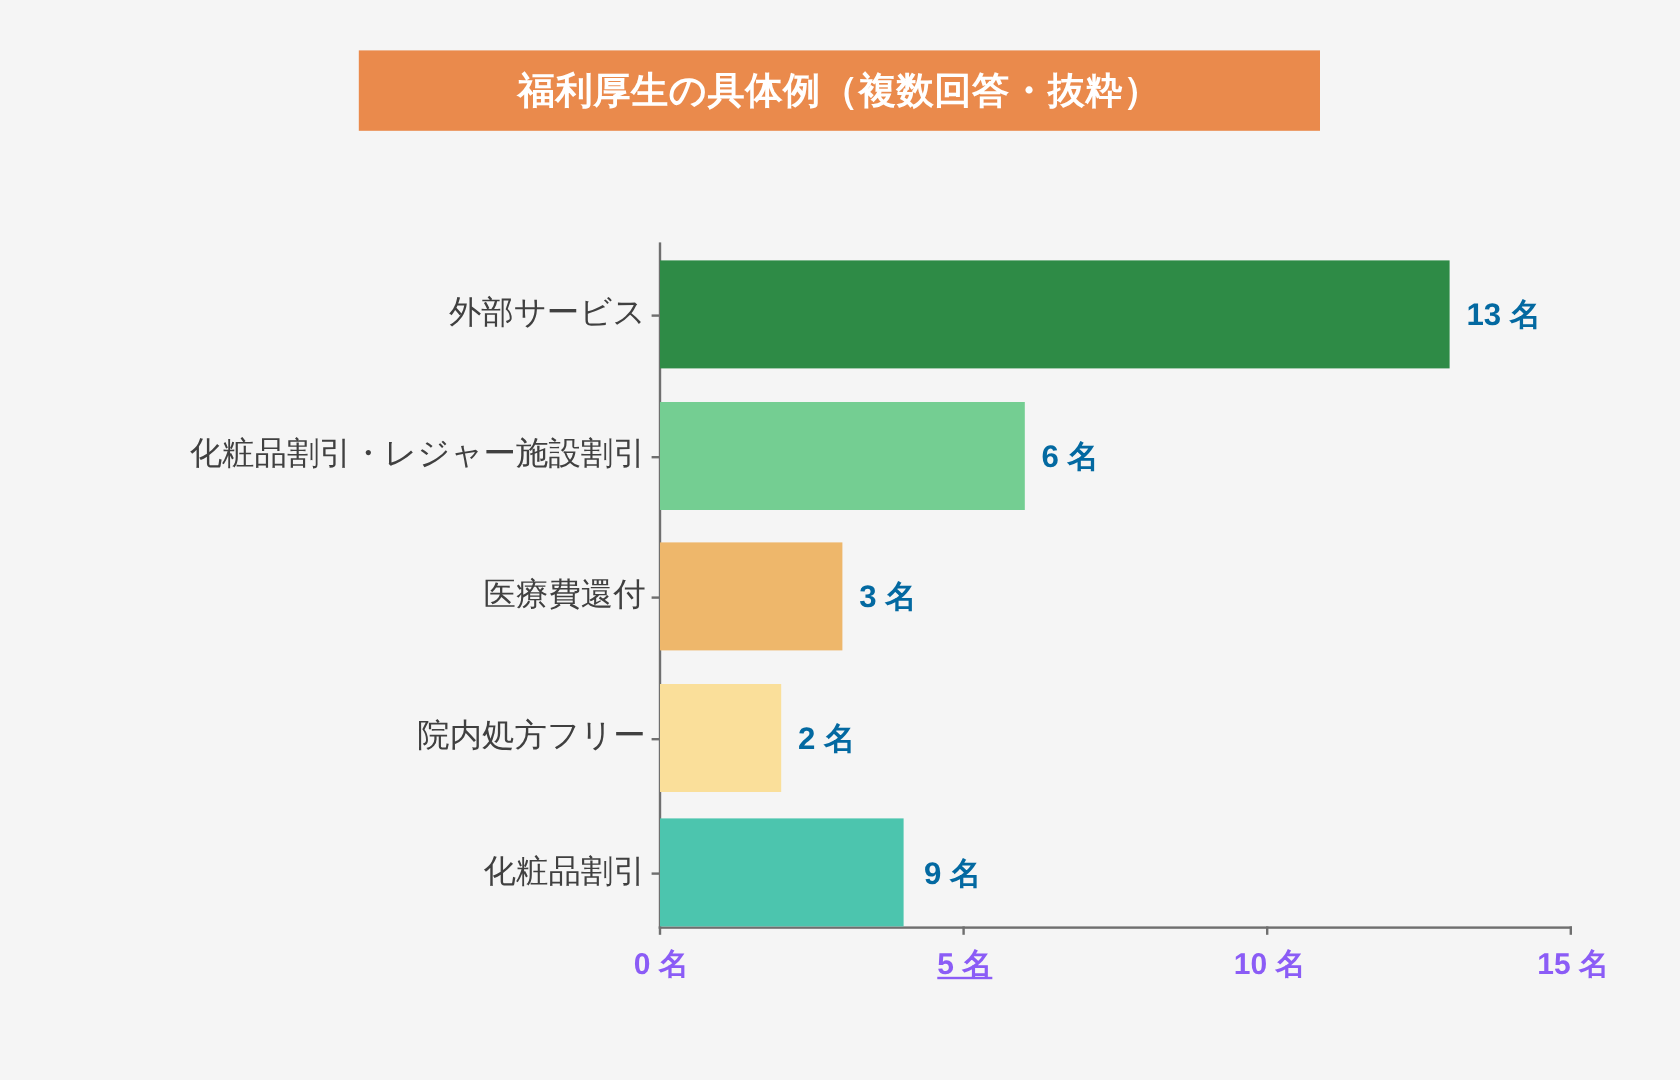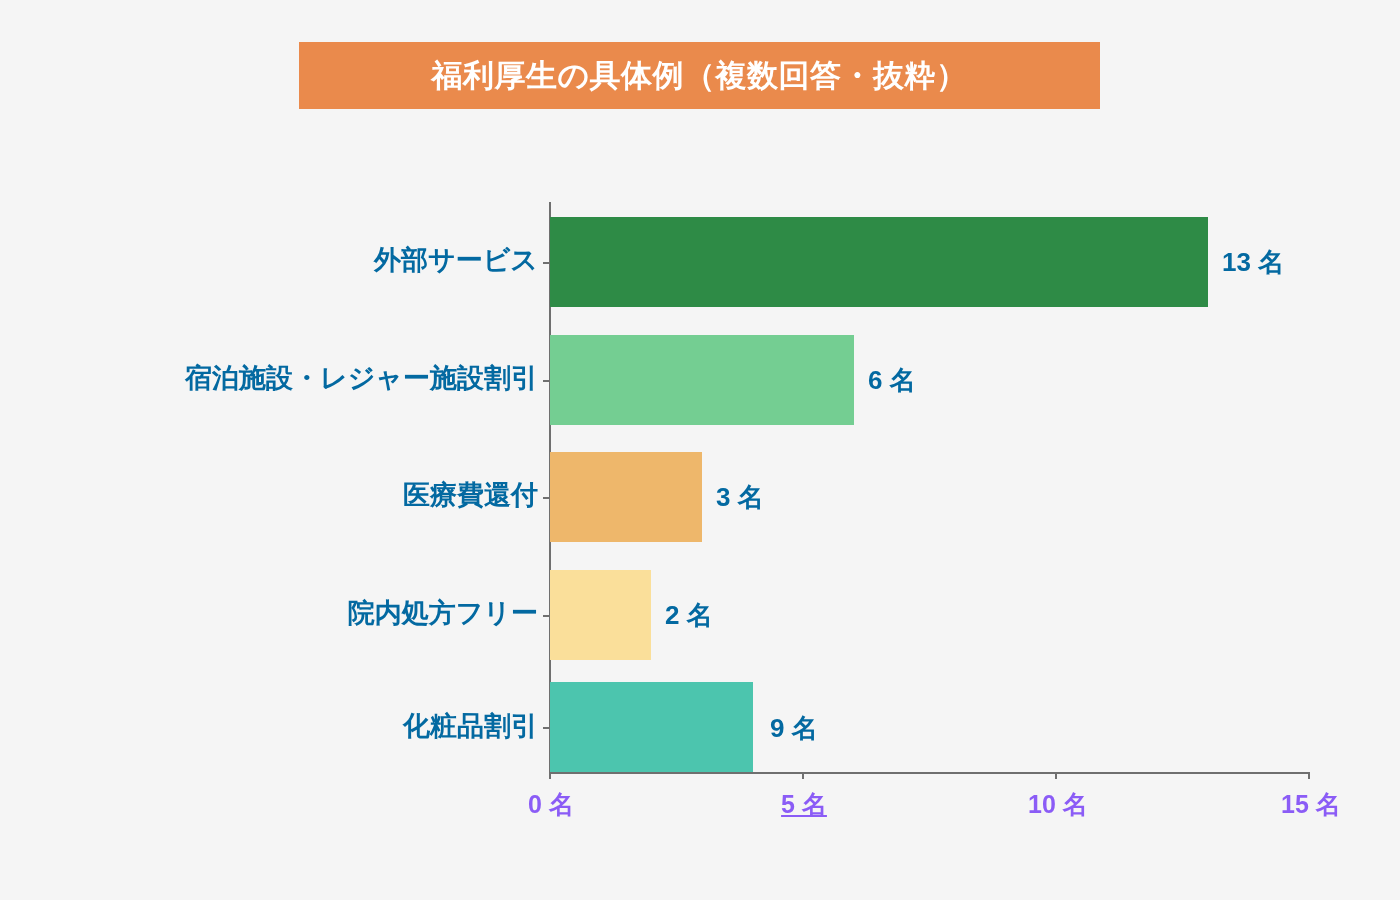--- a/index.html
+++ b/index.html
@@ -100,22 +100,22 @@
   .bar {
     position: absolute;
     left: 550px;
     height: 90px;
   }
   .cat-label {
     position: absolute;
     right: 1400px;
     text-align: right;
     font-size: 27px;
-    font-weight: bold;
-    color: #0369a1;
+    font-weight: normal;
+    color: #404040;
     white-space: nowrap;
     line-height: 1;
   }
   .value-label {
     position: absolute;
     font-size: 26px;
     font-weight: bold;
     color: #0369a1;
     white-space: nowrap;
     line-height: 1;
@@ -149,21 +149,21 @@
   <div class="x-tick-label" style="left:1058px;">10 名</div>
   <div class="x-tick-label" style="left:1311px;">15 名</div>
 
   <div class="bar-row">
     <div class="cat-label" style="top:247px; right:862px;">外部サービス</div>
     <div class="bar" style="top:217px; width:658px; background:#2e8b46;"></div>
     <div class="value-label" style="top:249px; left:1222px;">13 名</div>
   </div>
 
   <div class="bar-row">
-    <div class="cat-label" style="top:365px; right:862px;">宿泊施設・レジャー施設割引</div>
+    <div class="cat-label" style="top:365px; right:862px;">化粧品割引・レジャー施設割引</div>
     <div class="bar" style="top:335px; width:304px; background:#74ce92;"></div>
     <div class="value-label" style="top:367px; left:868px;">6 名</div>
   </div>
 
   <div class="bar-row">
     <div class="cat-label" style="top:482px; right:862px;">医療費還付</div>
     <div class="bar" style="top:452px; width:152px; background:#eeb76b;"></div>
     <div class="value-label" style="top:484px; left:716px;">3 名</div>
   </div>
 

